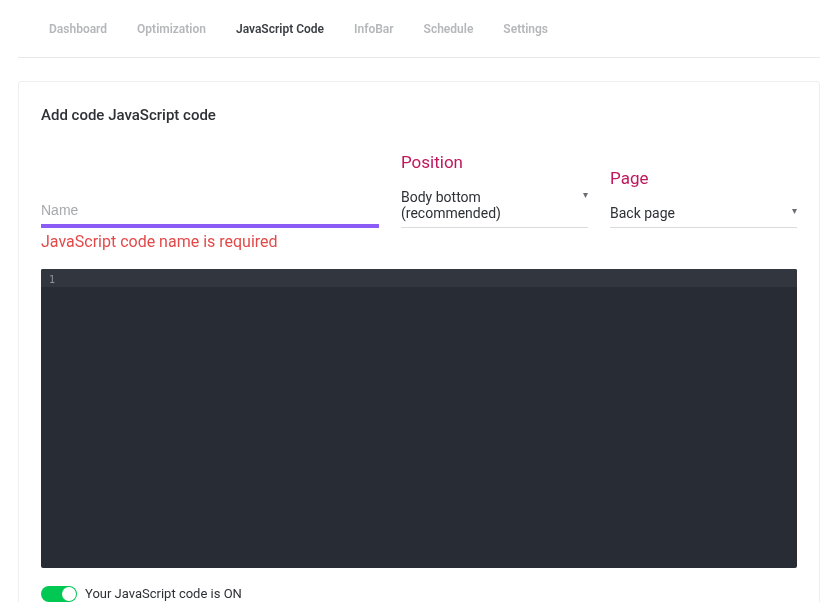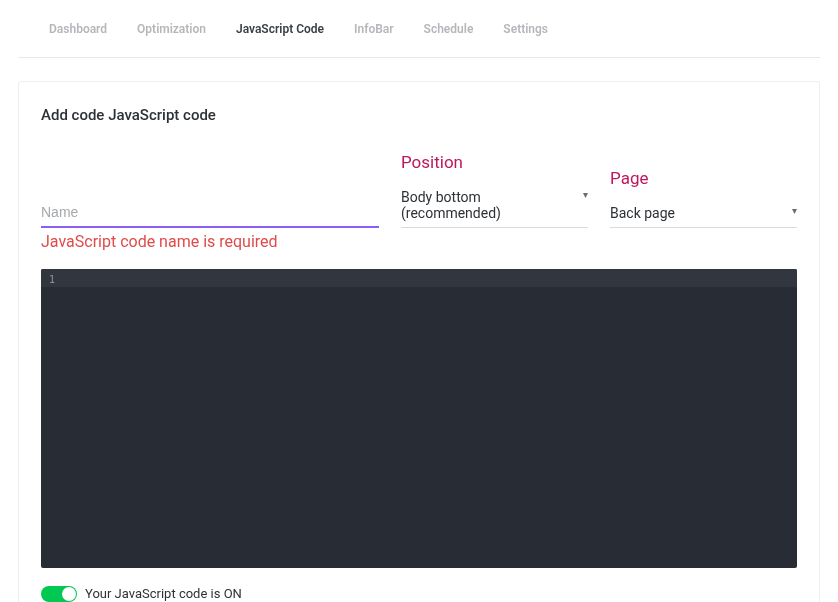--- a/index.html
+++ b/index.html
@@ -50,21 +50,21 @@
   .field-position { width: 187px; }
   .field-page { width: 187px; }
   .field-label {
     font-size: 17px;
     color: #be185d;
     margin-bottom: 11px;
   }
   .field-label.hidden { visibility: hidden; }
   .name-input {
     border: none;
-    border-bottom: 2px solid #8b5cf6;
+    border-bottom: 4px solid #8b5cf6;
     outline: none;
     font-size: 14px;
     color: #333;
     padding: 6px 0;
     background: transparent;
     width: 100%;
   }
   .name-input::placeholder { color: #a6a9ad; }
   .error-msg {
     font-size: 16px;

